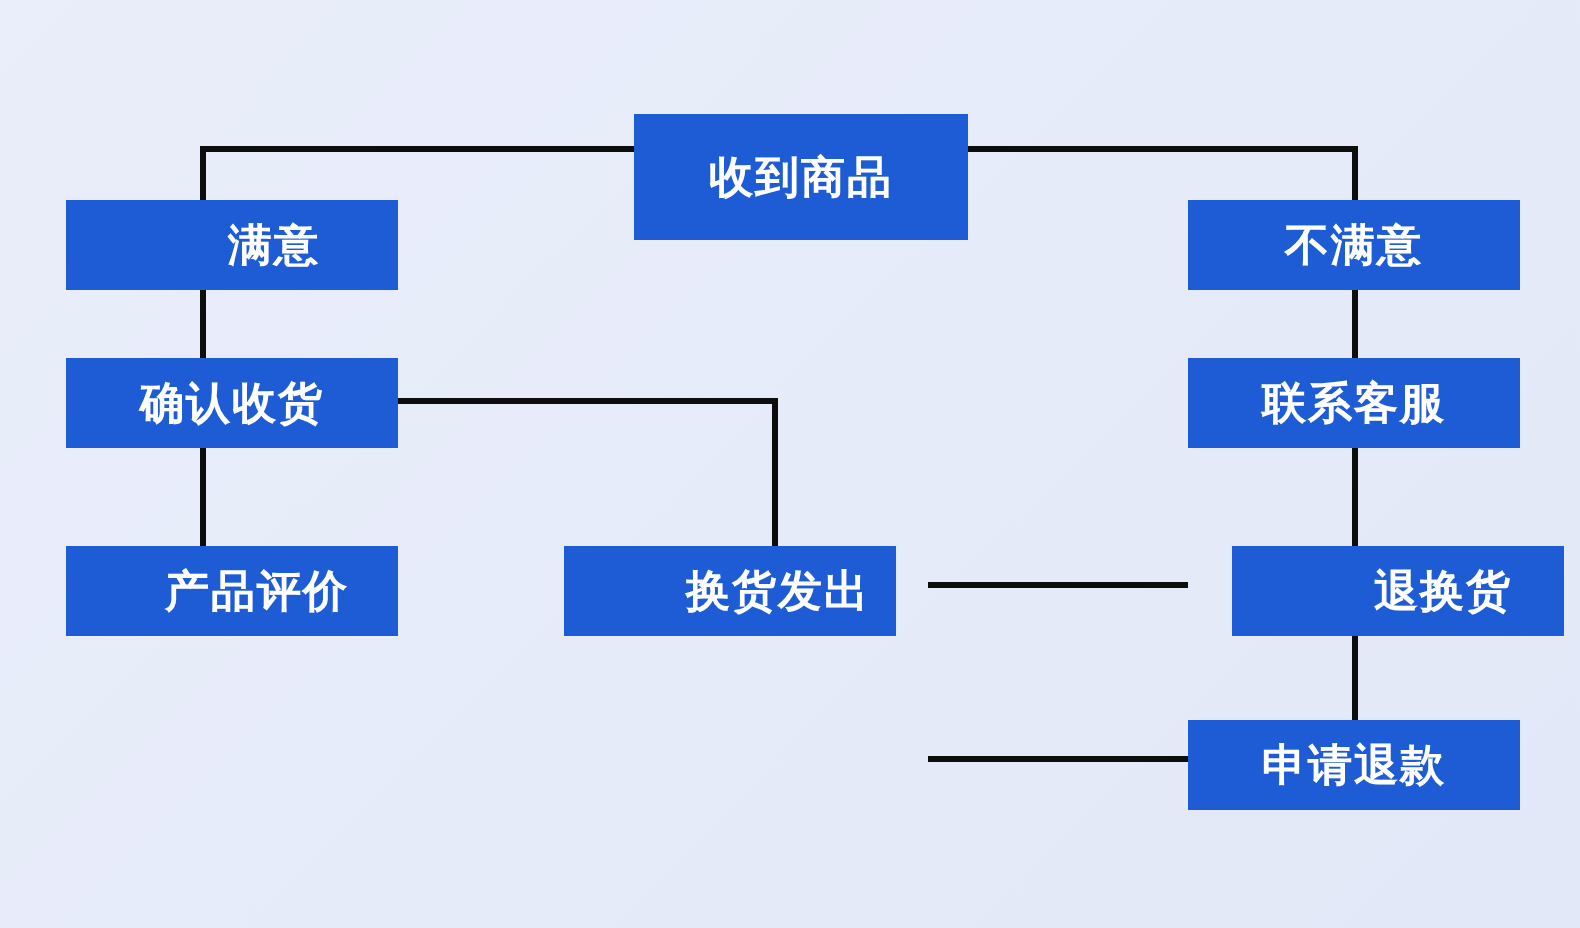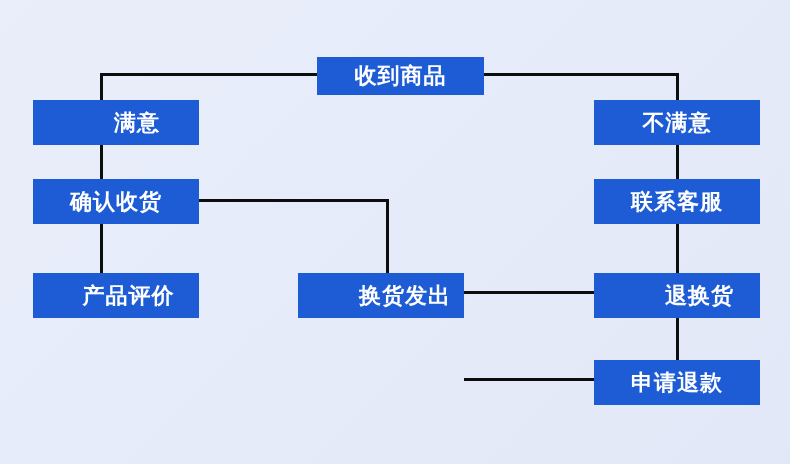--- a/index.html
+++ b/index.html
@@ -32,28 +32,28 @@
     font-weight: bold;
     letter-spacing: 1px;
     width: 166px;
     height: 45px;
   }
   .edge {
     position: absolute;
     background: var(--line);
   }
   
-  .n-receive        { left: 317px; top: 57px;  width: 167px; height: 38px; }
+  .n-receive        { left: 317px; top: 57px;  width: 167px; height: 63px; }
   .n-satisfied      { left: 33px;  top: 100px; padding-left: 42px; }
   .n-unsatisfied    { left: 594px; top: 100px; }
   .n-confirm        { left: 33px;  top: 179px; }
   .n-contact        { left: 594px; top: 179px; }
   .n-review         { left: 33px;  top: 273px; padding-left: 25px; }
-  .n-exchange       { left: 298px; top: 273px; padding-left: 48px; }
-  .n-return         { left: 594px; top: 273px; padding-left: 45px; }
+  .n-exchange       { left: 282px; top: 273px; padding-left: 48px; }
+  .n-return         { left: 616px; top: 273px; padding-left: 45px; }
   .n-refund-success { left: 298px; top: 360px; }
   .n-apply-refund   { left: 594px; top: 360px; }
   
   .e-top-left-h      { left: 100px; top: 73px;  width: 217px; height: 3px; }
   .e-top-left-v      { left: 100px; top: 73px;  width: 3px;   height: 30px; }
   .e-top-right-h     { left: 484px; top: 73px;  width: 195px; height: 3px; }
   .e-top-right-v     { left: 676px; top: 73px;  width: 3px;   height: 30px; }
   .e-satisfied-v     { left: 100px; top: 145px; width: 3px;   height: 34px; }
   .e-confirm-v       { left: 100px; top: 224px; width: 3px;   height: 49px; }
   .e-unsatisfied-v   { left: 676px; top: 145px; width: 3px;   height: 34px; }

